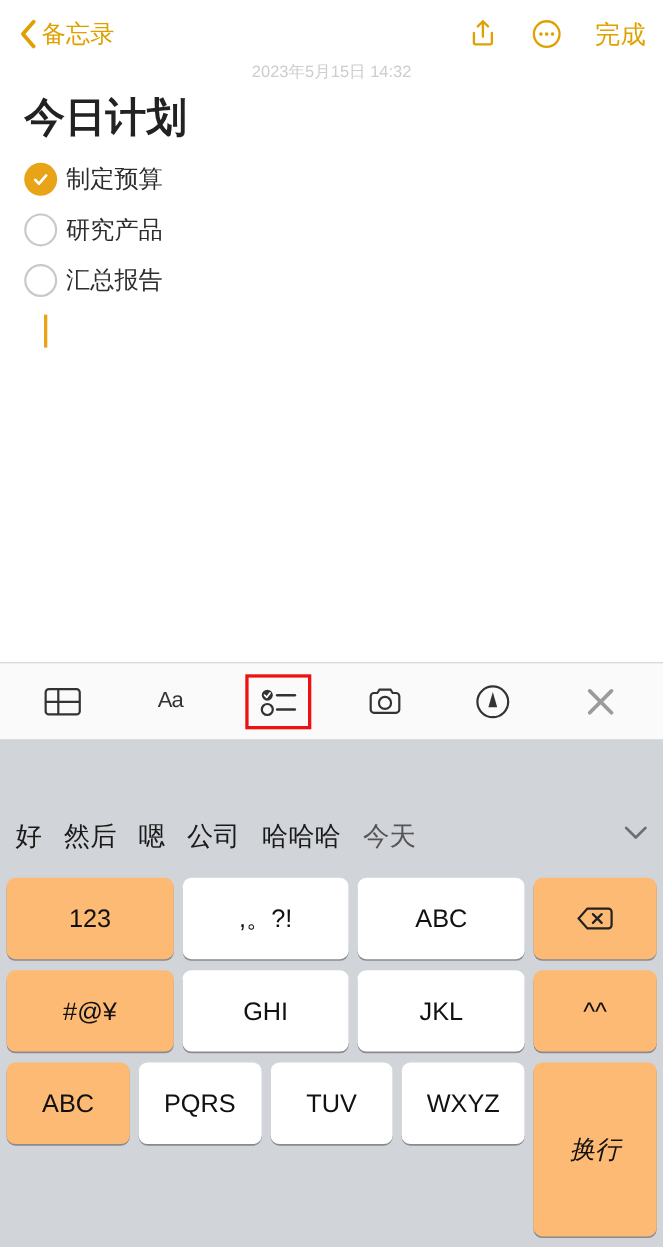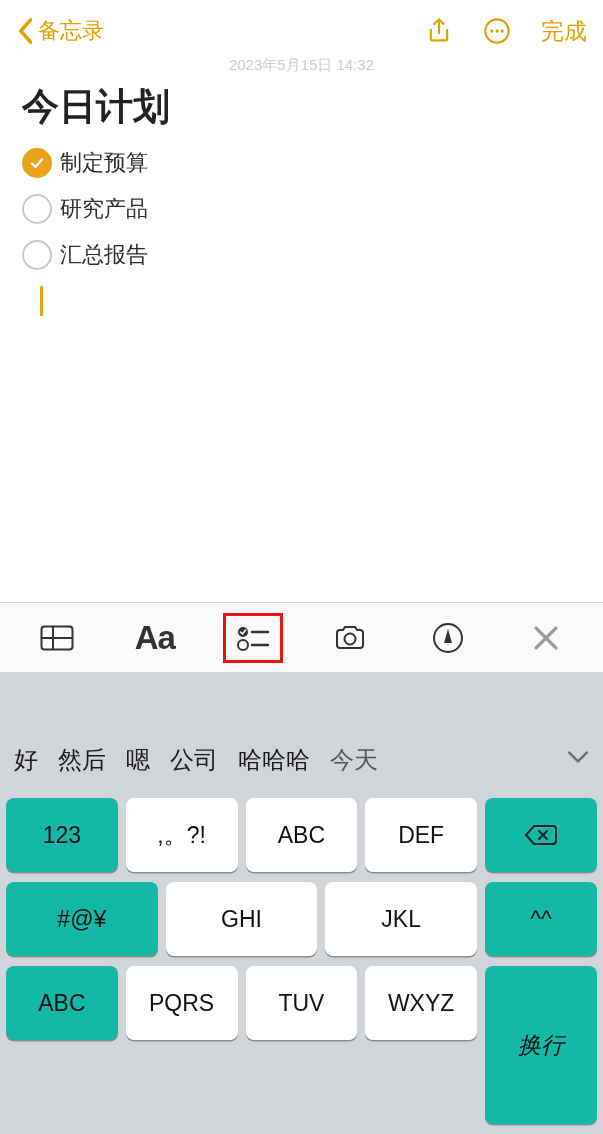--- a/index.html
+++ b/index.html
@@ -37,21 +37,21 @@
 
     .toolbar {
       height: 70px; background: #fafafa;
       border-top: 1px solid #d3d3d3;
       display: flex; align-items: center; justify-content: space-around;
       padding: 0 8px;
     }
     .tool { width: 60px; height: 50px; display: flex; align-items: center; justify-content: center; color: #333; }
     .tool svg { width: 34px; height: 34px; }
     .tool.close { color: #9b9b9b; }
-    .aa { font-size: 33px; font-weight: 700; letter-spacing: -1px; }
+    .aa { font-size: 20px; font-weight: 400; letter-spacing: -1px; }
     .highlight-box { border: 3px solid #e11; padding: 6px 8px; }
 
     .kbd-area { background: #d1d4d9; padding-top: 56px; }
     .suggest {
       height: 64px; display: flex; align-items: center;
       padding: 0 14px; gap: 20px; font-size: 24px; color: #1a1a1a;
       position: relative;
     }
     .suggest span { white-space: nowrap; }
     .suggest .fade { color: #555; }
@@ -59,21 +59,21 @@
     .suggest .chev svg{ width:22px; height:22px; }
 
     .kbd { padding: 6px 6px 10px 6px; display: flex; flex-direction: column; gap: 10px; }
     .krow { display: flex; gap: 8px; }
     .key {
       flex: 1; height: 74px; border-radius: 8px;
       background: #fff; box-shadow: 0 1.5px 0 rgba(0,0,0,.35);
       display: flex; align-items: center; justify-content: center;
       font-size: 23px; color: #111;
     }
-    .key.fn { background: #14b8a6; }
+    .key.fn { background: #fdba74; }
     .key.space { flex: 2.15; }
     .emoji { font-size: 28px; }
     .bottom-row .key { height: 74px; }
     .enter { flex: 1; font-style: italic; }
     .kcol-right { display:flex; flex-direction:column; gap:10px; width:112px; }
     .kcol-right .key{ flex:none; height:74px;}
     .kcol-right .enter{ height:158px; }
     .kgrid { display:flex; gap:8px; }
     .kleft { flex:1; display:flex; flex-direction:column; gap:10px; }
   </style>
@@ -185,21 +185,20 @@
     </span>
   </div>
 
   <div class="kbd">
     <div class="kgrid">
       <div class="kleft">
         <div class="krow">
           <div class="key fn">123</div>
           <div class="key">,。?!</div>
           <div class="key">ABC</div>
-          <div class="key">DEF</div>
         </div>
         <div class="krow">
           <div class="key fn">#@¥</div>
           <div class="key">GHI</div>
           <div class="key">JKL</div>
         </div>
         <div class="krow">
           <div class="key fn">ABC</div>
           <div class="key">PQRS</div>
           <div class="key">TUV</div>

